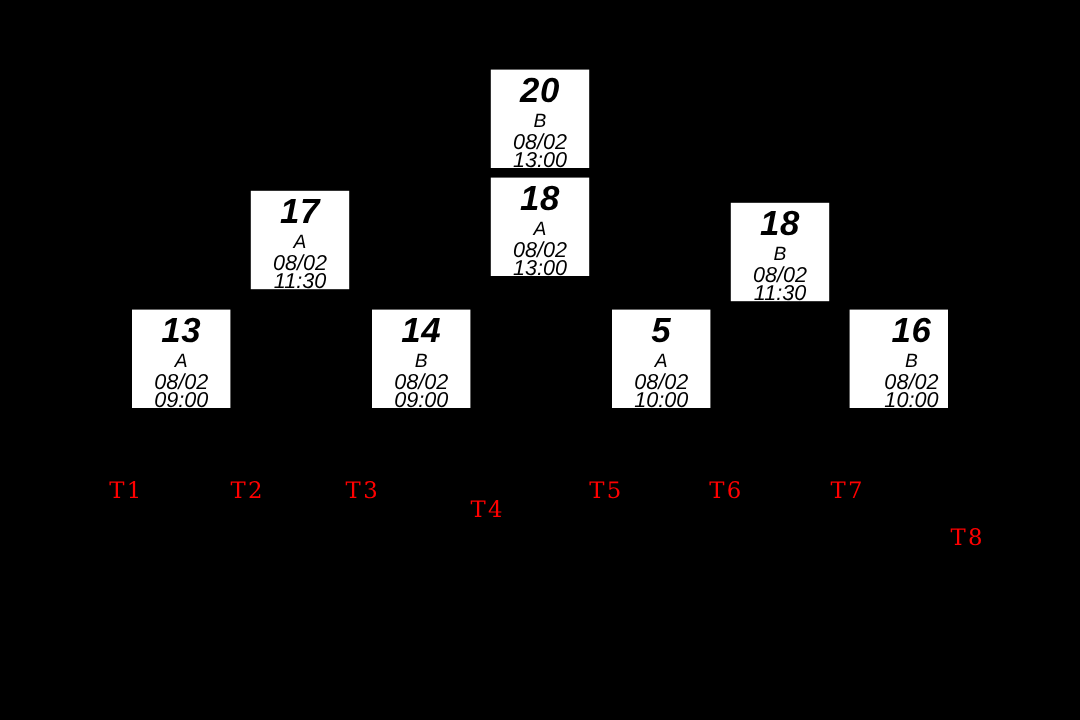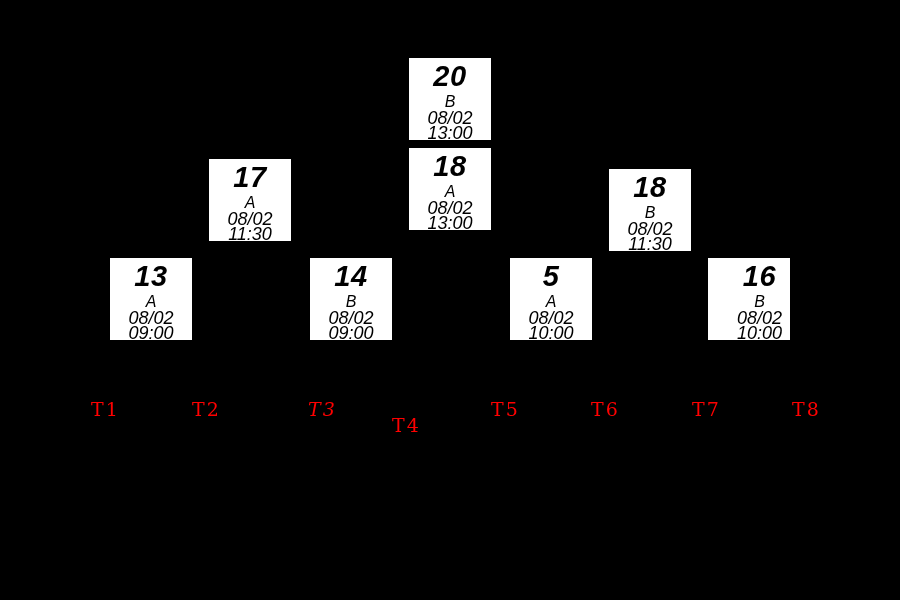--- a/index.html
+++ b/index.html
@@ -44,26 +44,26 @@
     position:absolute;
     top:398px;
     color:var(--slot-color);
     font-family:"DejaVu Serif","Liberation Serif",serif;
     font-size:19px;
     letter-spacing:2px;
     white-space:nowrap;
   }
   .s1{left:91px;}
   .s2{left:192px;}
-  .s3{left:308px;font-style:italic;}
+  .s3{left:288px;}
   .s4{left:392px;margin-top:16px;}
   .s5{left:491px;}
   .s6{left:591px;}
   .s7{left:692px;}
-  .s8{left:792px;}
+  .s8{left:792px;margin-top:39px;}
 </style>
 </head>
 <body>
 
 <div class="stage">
 
   <div class="match-box m20">
     <div class="num">20</div>
     <div class="grp">B</div>
     <div class="date">08/02</div>

